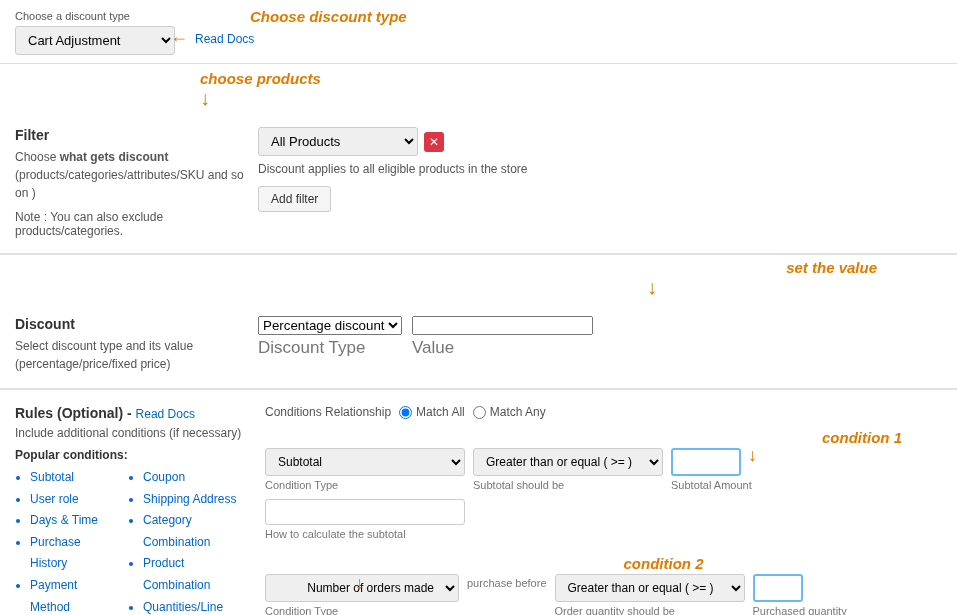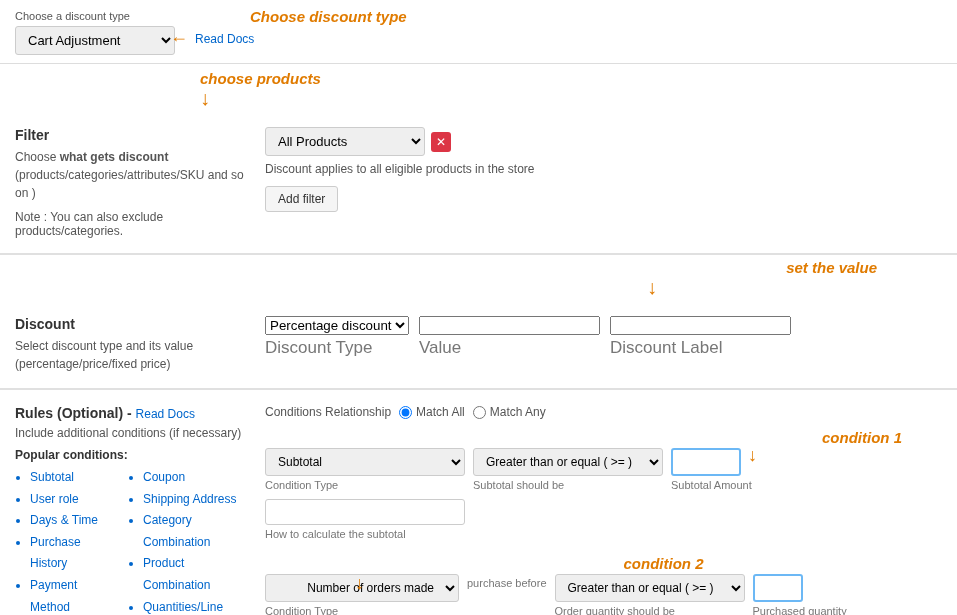--- a/index.html
+++ b/index.html
@@ -18,21 +18,21 @@
     .top-bar select {
       padding: 5px 8px; border: 1px solid #ccc; border-radius: 3px; font-size: 13px; min-width: 160px;
     }
     .read-docs-link { color: #0066cc; font-size: 12px; text-decoration: none; margin-top: 22px; display: inline-block; }
 
     
     .section {
       display: flex;
       border-bottom: 2px solid #e0e0e0;
       padding: 15px;
-      gap: 20px;
+      gap: 13px;
     }
     .section-left {
       width: 230px;
       flex-shrink: 0;
     }
     .section-right {
       flex: 1;
     }
     .section-title {
       font-size: 14px;
@@ -283,24 +283,20 @@
       <div class="discount-fields">
         <div class="discount-field">
           <select>
             <option>Percentage discount</option>
           </select>
           <span class="field-label">Discount Type</span>
         </div>
         <div class="discount-field">
           <input type="text" style="">
           <span class="field-label">Value</span>
-        </div>
-        <div class="discount-field">
-          <input type="text" class="discount-label-input" style="">
-          <span class="field-label">Discount Label</span>
         </div>
       </div>
     </div>
   </div>
 
   <div class="rules-section">
     <div class="rules-left">
       <div class="rules-title">
         <span>Rules (Optional)</span> - <a href="#">Read Docs</a>
       </div>

